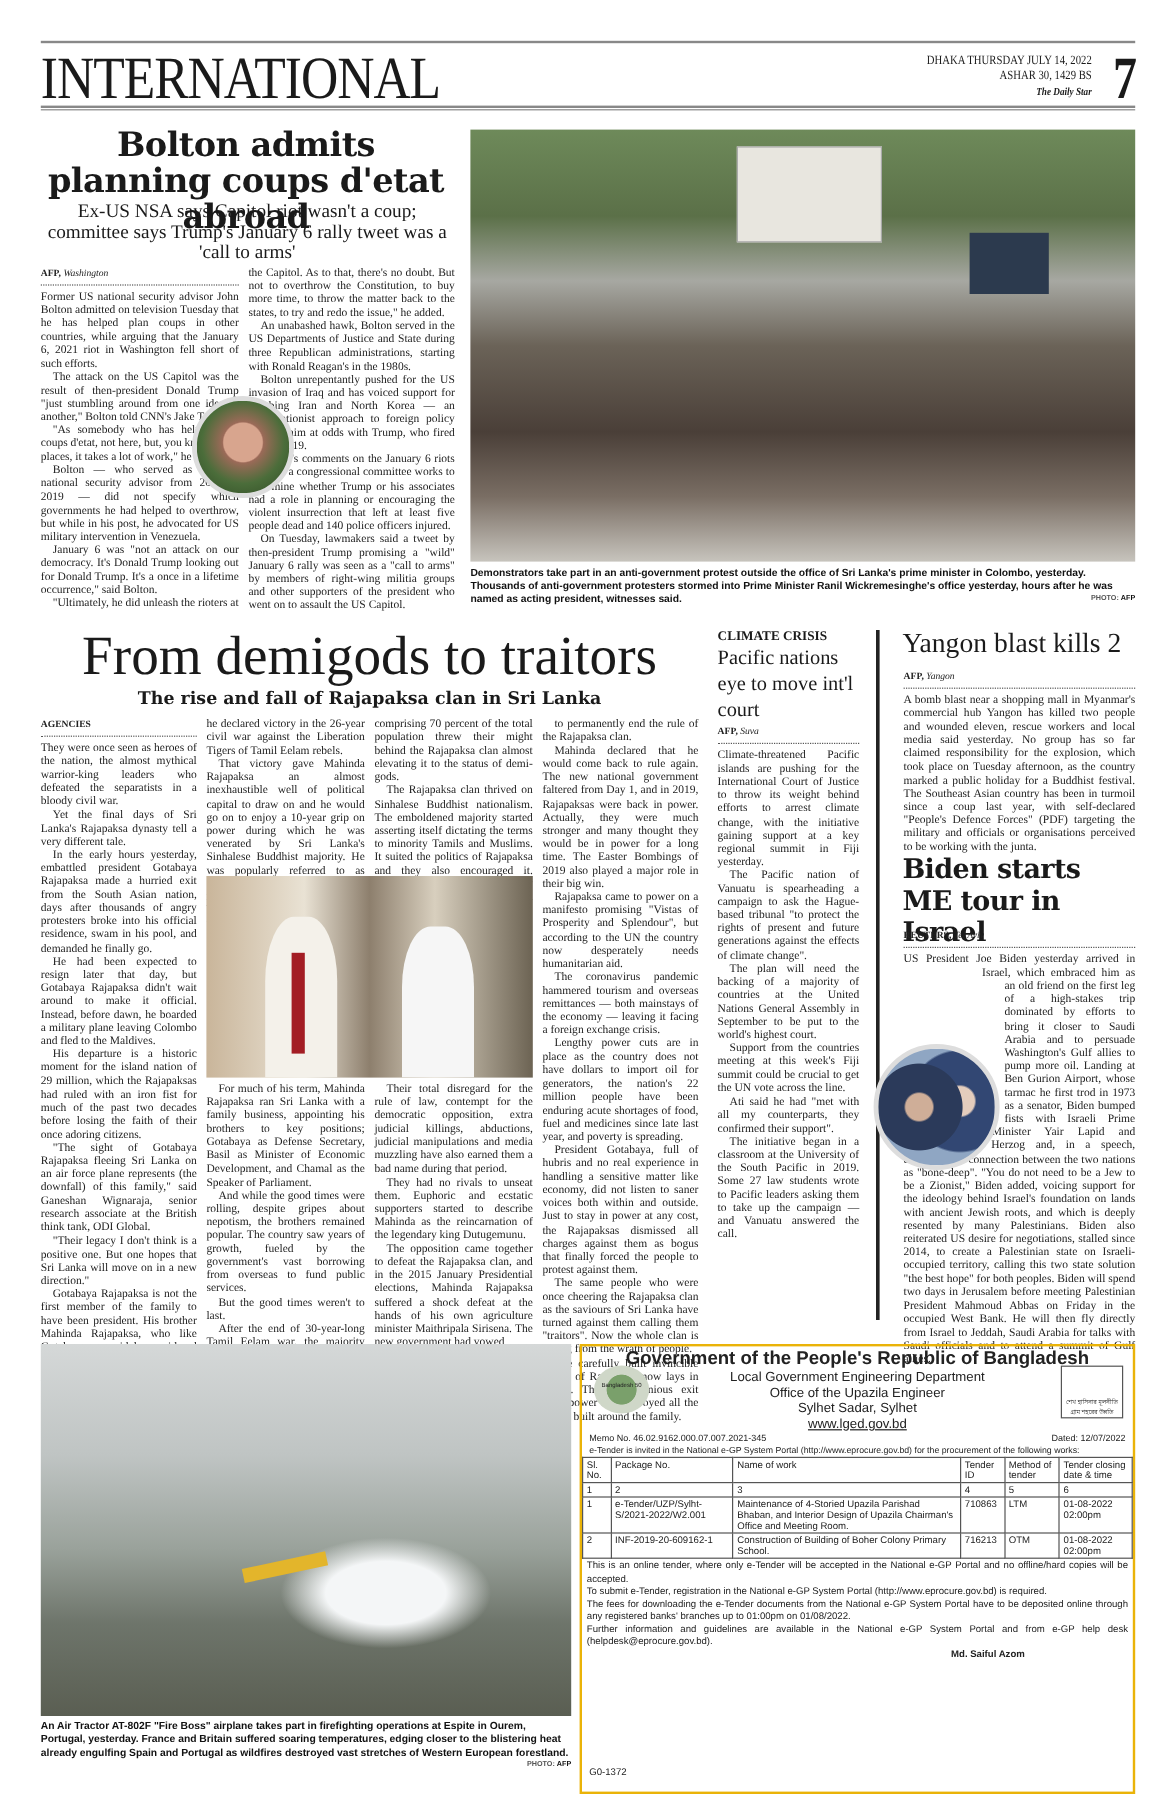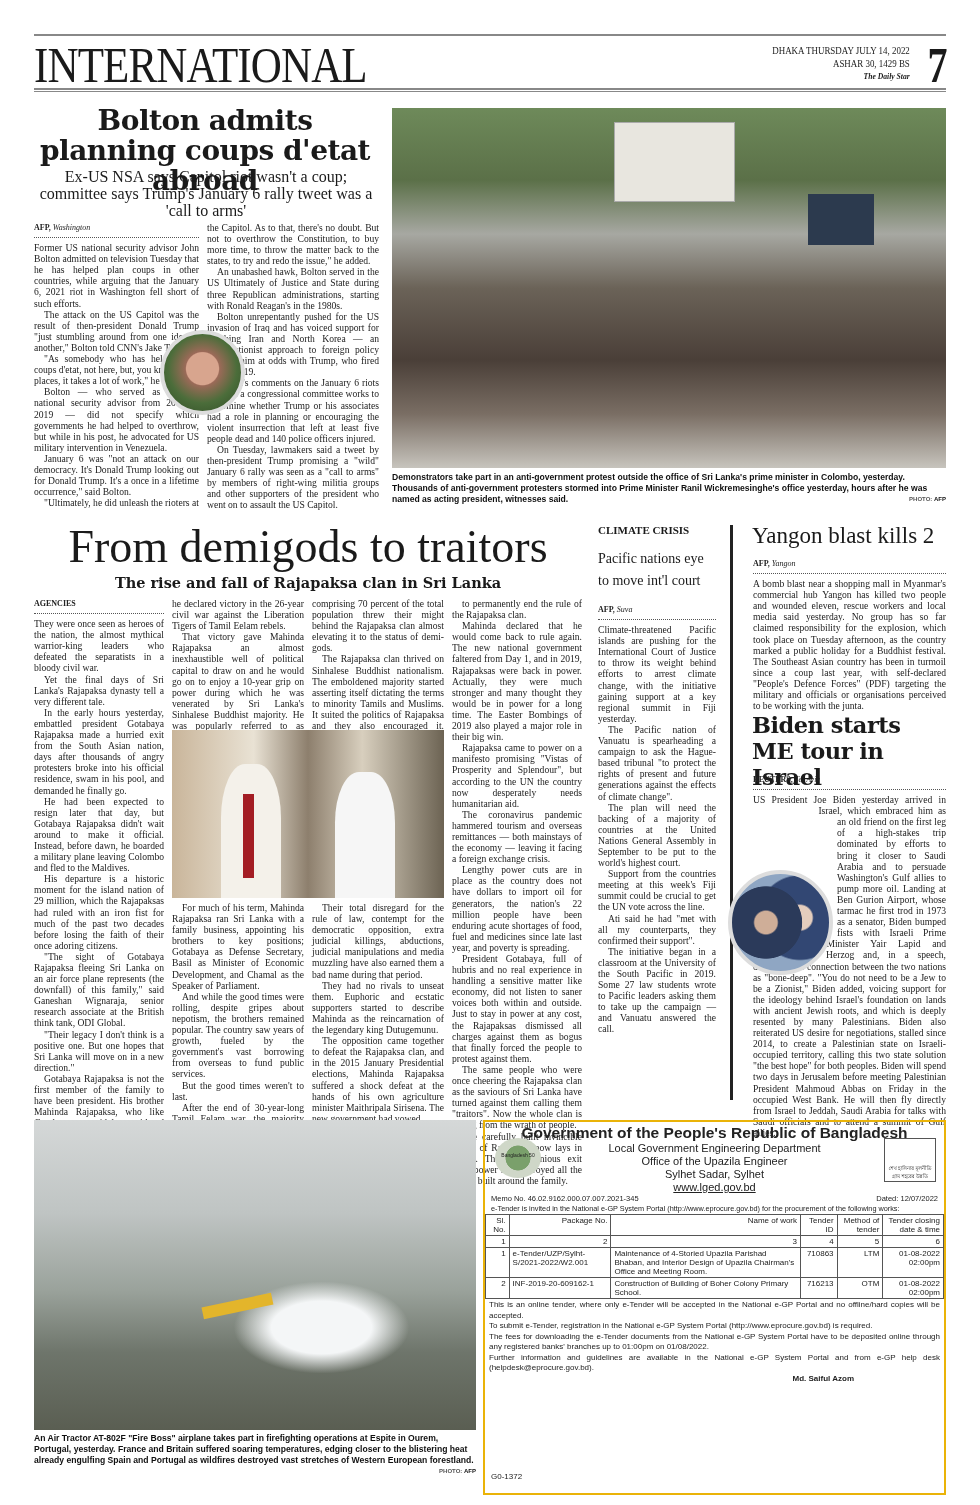--- a/index.html
+++ b/index.html
@@ -17,21 +17,21 @@
 .col{position:absolute;font-family:"Liberation Serif",serif;font-size:9.6px;line-height:11.1px;text-align:justify;color:#222}
 .col p{text-indent:10px}
 .col p.first{text-indent:0}
 .caption{font-family:"Liberation Sans",sans-serif;font-weight:bold;font-size:8.6px;line-height:11px;color:#111}
 .credit{font-family:"Liberation Sans",sans-serif;font-size:6px;color:#555;float:right}
 .credit b{color:#111}
 .photo{position:absolute;overflow:hidden}
 .vline{position:absolute;width:3px;background:#222}
 .tender{position:absolute;left:483px;top:1120px;width:463px;height:375px;border:2px solid #eab308;font-family:"Liberation Sans",sans-serif;color:#222;font-size:8px}
 .tender table{border-collapse:collapse;width:100%;font-size:8px}
-.tender td,.tender th{border:1px solid #555;padding:1px 3px;vertical-align:top;font-weight:normal;text-align:right}
+.tender td,.tender th{border:1px solid #555;padding:1px 3px;vertical-align:top;font-weight:normal;text-align:left}
 .tender td.l{text-align:left}
 .circle{position:absolute;border-radius:50%;border:4px solid #ddd;overflow:hidden}
 </style>
 </head>
 <body>
 
 <div class="rule" style="top:34px"></div>
 <div class="abs masthead-title">INTERNATIONAL</div>
 <div class="abs dateline">
   <div>DHAKA THURSDAY JULY 14, 2022</div>
@@ -50,21 +50,21 @@
       <p>The attack on the US Capitol was the result of then-president Donald Trump "just stumbling around from one idea to another," Bolton told CNN's Jake Tapper.</p>
       <p>"As somebody who has helped plan coups d'etat, not here, but, you know, other places, it takes a lot of work," he said.</p>
       <p>Bolton — who served as Trump's national security advisor from 2018 to 2019 — did not specify which governments he had helped to overthrow, but while in his post, he advocated for US military intervention in Venezuela.</p>
       <p>January 6 was "not an attack on our democracy. It's Donald Trump looking out for Donald Trump. It's a once in a lifetime occurrence," said Bolton.</p>
       <p>"Ultimately, he did unleash the rioters at</p>
     </div>
 </div>
 <div class="col" style="left:207px;top:222px;width:172px">
   <div id="bolton-col2">
       <p class="first">the Capitol. As to that, there's no doubt. But not to overthrow the Constitution, to buy more time, to throw the matter back to the states, to try and redo the issue," he added.</p>
-      <p>An unabashed hawk, Bolton served in the US Ultimately of Justice and State during three Republican administrations, starting with Ronald Reagan's in the 1980s.</p>
+      <p>An unabashed hawk, Bolton served in the US Departments of Justice and State during three Republican administrations, starting with Ronald Reagan's in the 1980s.</p>
       <p>Bolton unrepentantly pushed for the US invasion of Iraq and has voiced support for bombing Iran and North Korea — an interventionist approach to foreign policy that put him at odds with Trump, who fired him in 2019.</p>
       <p>Bolton's comments on the January 6 riots came as a congressional committee works to determine whether Trump or his associates had a role in planning or encouraging the violent insurrection that left at least five people dead and 140 police officers injured.</p>
       <p>On Tuesday, lawmakers said a tweet by then-president Trump promising a "wild" January 6 rally was seen as a "call to arms" by members of right-wing militia groups and other supporters of the president who went on to assault the US Capitol.</p>
     </div>
 </div>
 <div class="circle" style="left:160px;top:330px;width:85px;height:85px;background:radial-gradient(circle at 50% 45%,#d8a58e 0 28%,#9b6a58 30%,#4b6d3a 60%,#2f4a25 100%)"></div>
 
 <div class="photo" style="left:392px;top:108px;width:554px;height:360px;background:linear-gradient(180deg,#6e8a5a 0%,#5b7048 20%,#a7a8a2 35%,#6b6358 50%,#4a3f38 70%,#7a6e64 85%,#c7c4bd 100%)">
   <div style="position:absolute;left:40%;top:4%;width:22%;height:22%;background:#e8e6df;border:1px solid #aaa"></div>
   <div style="position:absolute;left:75%;top:24%;width:12%;height:14%;background:#2c3a4e"></div>
@@ -129,21 +129,21 @@
       <p>The coronavirus pandemic hammered tourism and overseas remittances — both mainstays of the economy — leaving it facing a foreign exchange crisis.</p>
       <p>Lengthy power cuts are in place as the country does not have dollars to import oil for generators, the nation's 22 million people have been enduring acute shortages of food, fuel and medicines since late last year, and poverty is spreading.</p>
       <p>President Gotabaya, full of hubris and no real experience in handling a sensitive matter like economy, did not listen to saner voices both within and outside. Just to stay in power at any cost, the Rajapaksas dismissed all charges against them as bogus that finally forced the people to protest against them.</p>
       <p>The same people who were once cheering the Rajapaksa clan as the saviours of Sri Lanka have turned against them calling them "traitors". Now the whole clan is hiding from the wrath of people.</p>
       <p>The carefully built invincible image of Rajapaksa now lays in tatters. Their ignominious exit from power has destroyed all the myths built around the family.</p>
     </div>
   </div>
 
 <div class="abs" style="left:598px;top:524px;width:118px">
   <div style="font-family:'Liberation Serif',serif;font-weight:bold;font-size:11px">CLIMATE CRISIS</div>
-  <div style="font-family:'Liberation Serif',serif;font-size:14px;line-height:22px;margin-top:12px">Pacific nations eye to move int'l court</div>
+  <div style="font-family:'Liberation Serif',serif;font-size:17px;line-height:22px;margin-top:1px">Pacific nations eye to move int'l court</div>
 </div>
 <div class="col" style="left:598px;top:604px;width:118px">
   <div class="byline"><span>AFP,</span> <i>Suva</i></div>
   <div id="pacific-body">
       <p class="first">Climate-threatened Pacific islands are pushing for the International Court of Justice to throw its weight behind efforts to arrest climate change, with the initiative gaining support at a key regional summit in Fiji yesterday.</p>
       <p>The Pacific nation of Vanuatu is spearheading a campaign to ask the Hague-based tribunal "to protect the rights of present and future generations against the effects of climate change".</p>
       <p>The plan will need the backing of a majority of countries at the United Nations General Assembly in September to be put to the world's highest court.</p>
       <p>Support from the countries meeting at this week's Fiji summit could be crucial to get the UN vote across the line.</p>
       <p>Ati said he had "met with all my counterparts, they confirmed their support".</p>
       <p>The initiative began in a classroom at the University of the South Pacific in 2019. Some 27 law students wrote to Pacific leaders asking them to take up the campaign — and Vanuatu answered the call.</p>

